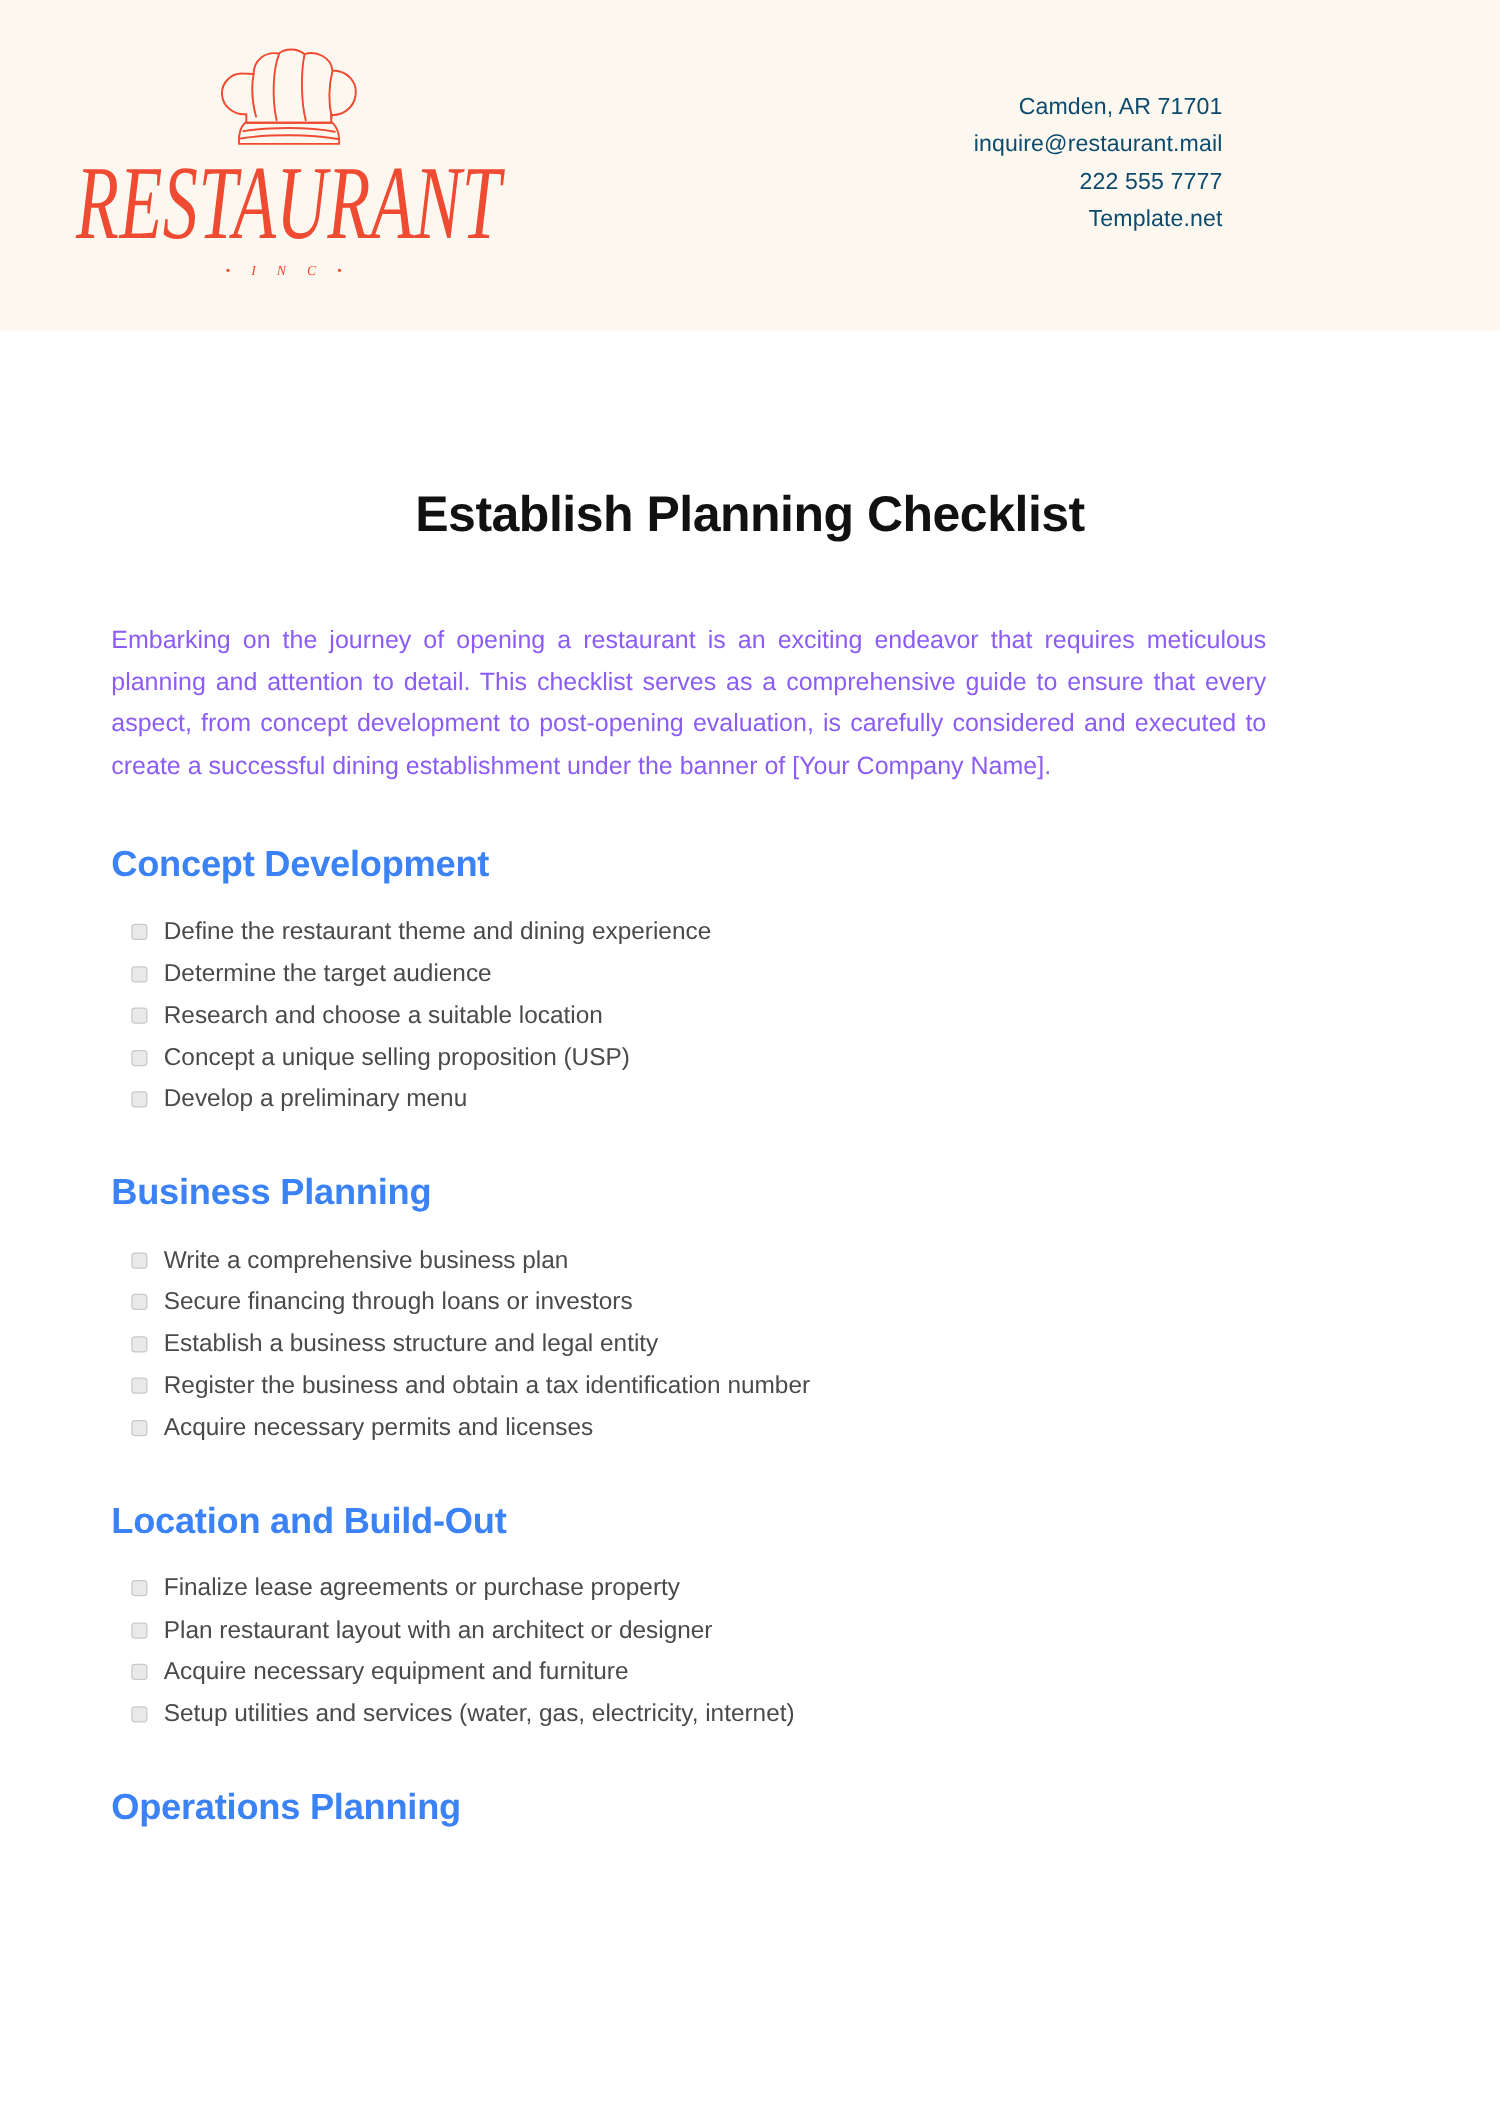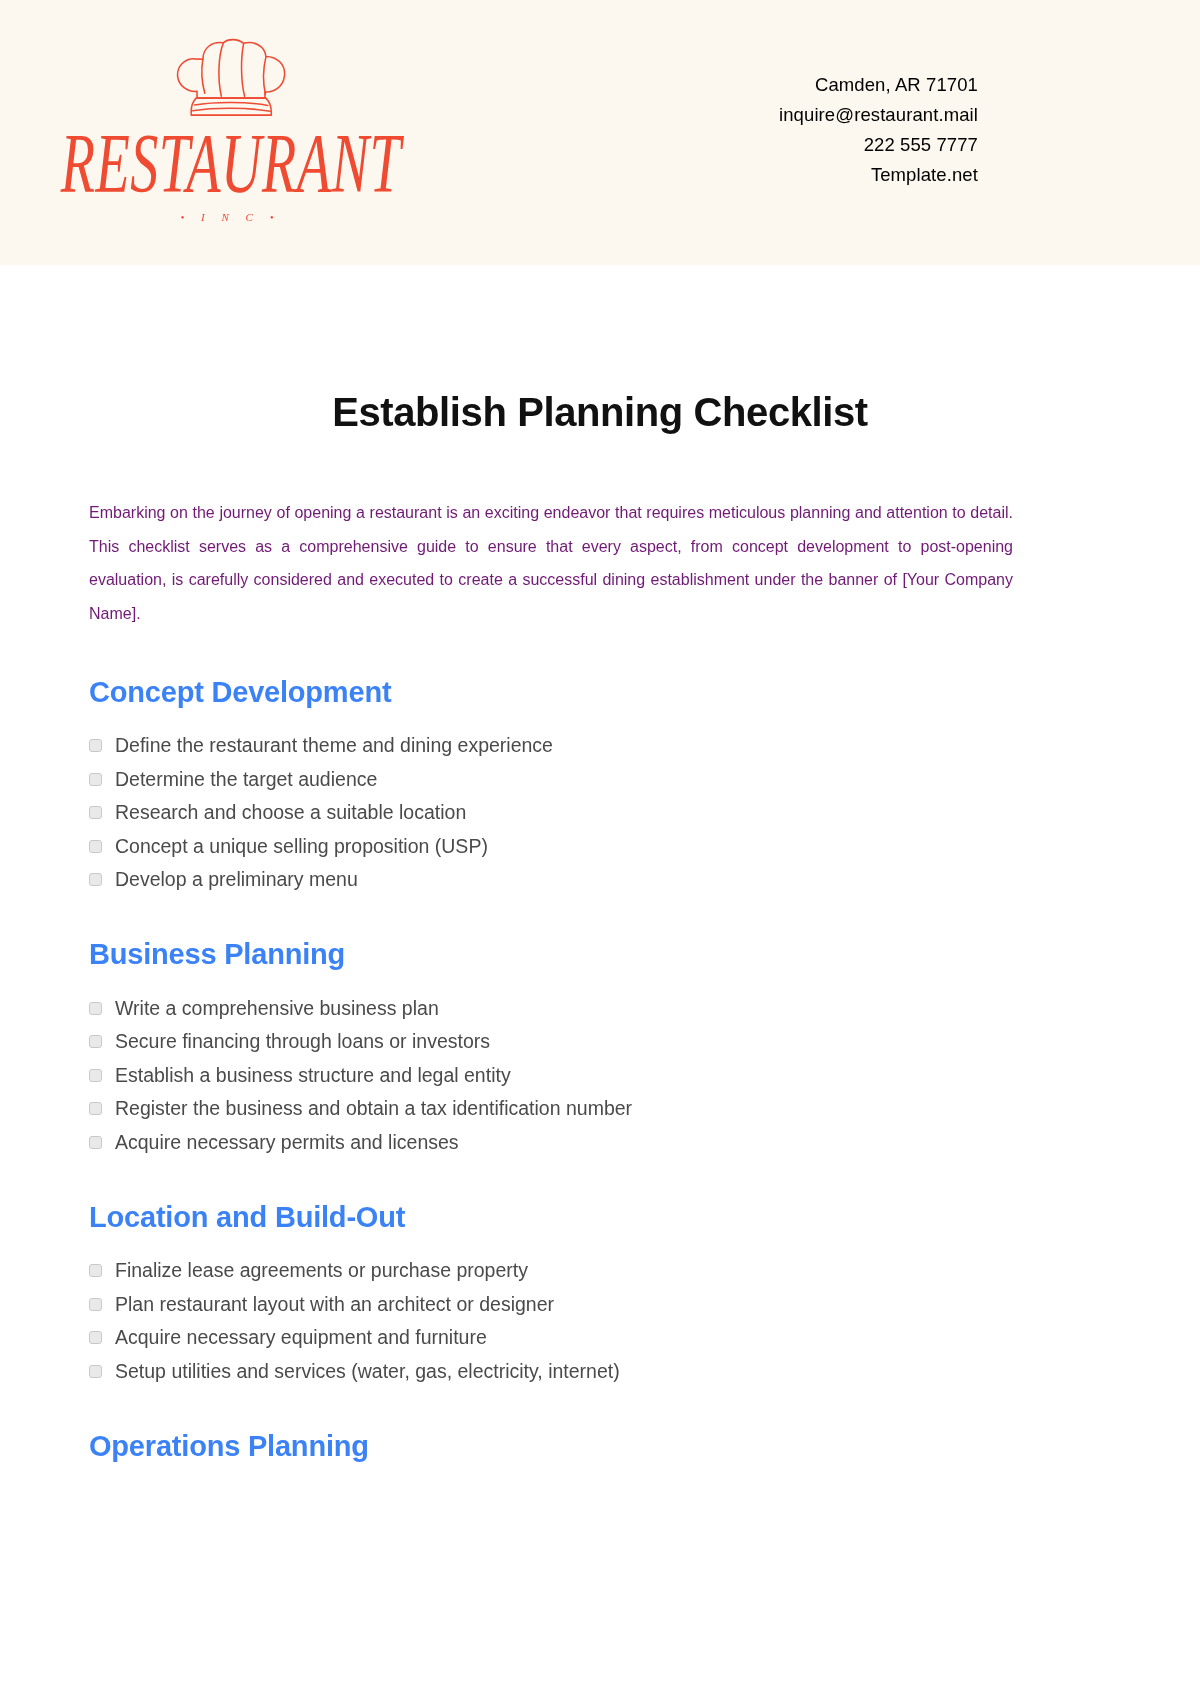--- a/index.html
+++ b/index.html
@@ -64,21 +64,21 @@
     white-space: nowrap;
   }
 
   .contact-block {
     position: absolute;
     right: 222px;
     top: 70px;
     text-align: right;
     font-size: 18.5px;
     line-height: 30px;
-    color: #000000;
+    color: #0c4a6e;
     letter-spacing: 0.1px;
   }
   .contact-line { display: block; white-space: nowrap; }
 
   
   .doc {
     position: relative;
     padding: 0 89px;
     background: #ffffff;
   }
@@ -90,42 +90,42 @@
     font-size: 40px;
     font-weight: bold;
     letter-spacing: -0.4px;
     color: #111111;
     line-height: 1.1;
   }
 
   .intro {
     margin: 0;
     padding-top: 62px;
-    font-size: 16px;
+    font-size: 20px;
     line-height: 33.5px;
     text-align: justify;
-    color: #701a75;
+    color: #8b5cf6;
     max-width: 924px;
   }
 
   .section { margin-top: 46px; }
   .section:first-of-type { margin-top: 46px; }
 
   .section-title {
     margin: 0 0 24px 0;
     font-size: 29px;
     font-weight: bold;
     color: #3b82f6;
     letter-spacing: -0.2px;
     line-height: 1.15;
   }
 
   .checklist {
     list-style: none;
-    margin: 0;
+    margin: 16px;
     padding: 0;
   }
   .check-item {
     display: flex;
     align-items: flex-start;
     margin-bottom: 8.5px;
   }
   .check-box {
     width: 13px;
     height: 13px;

